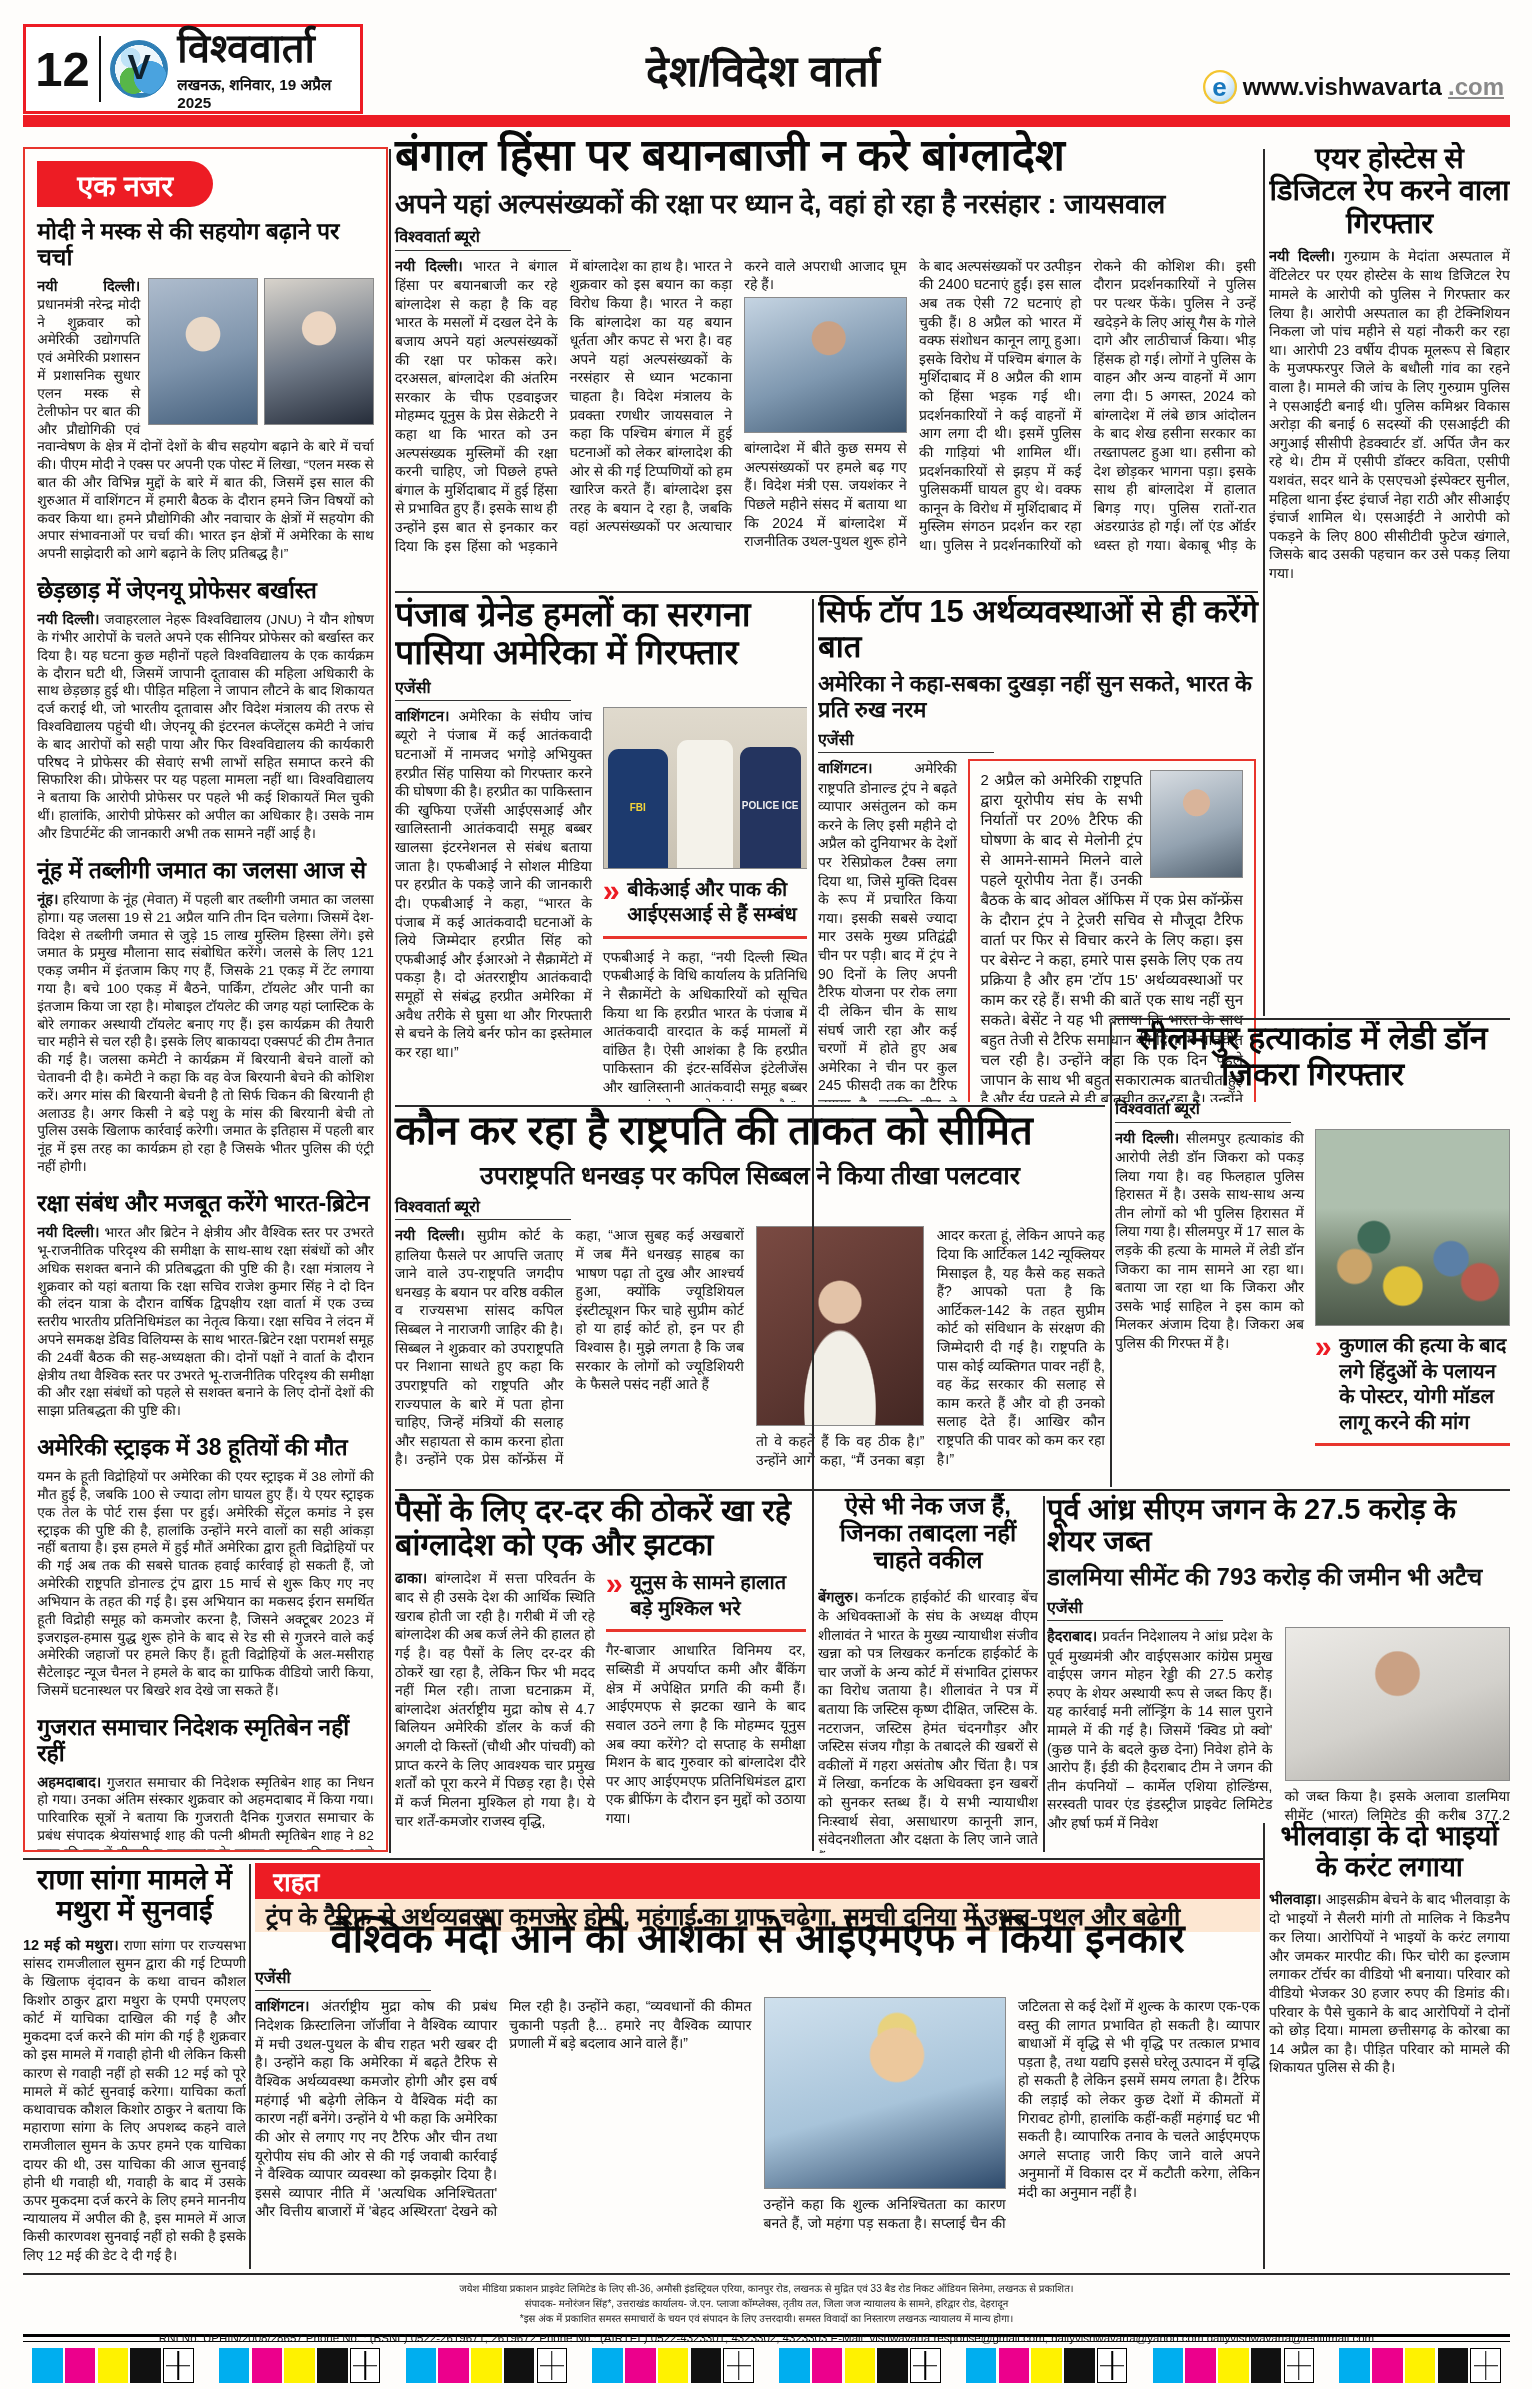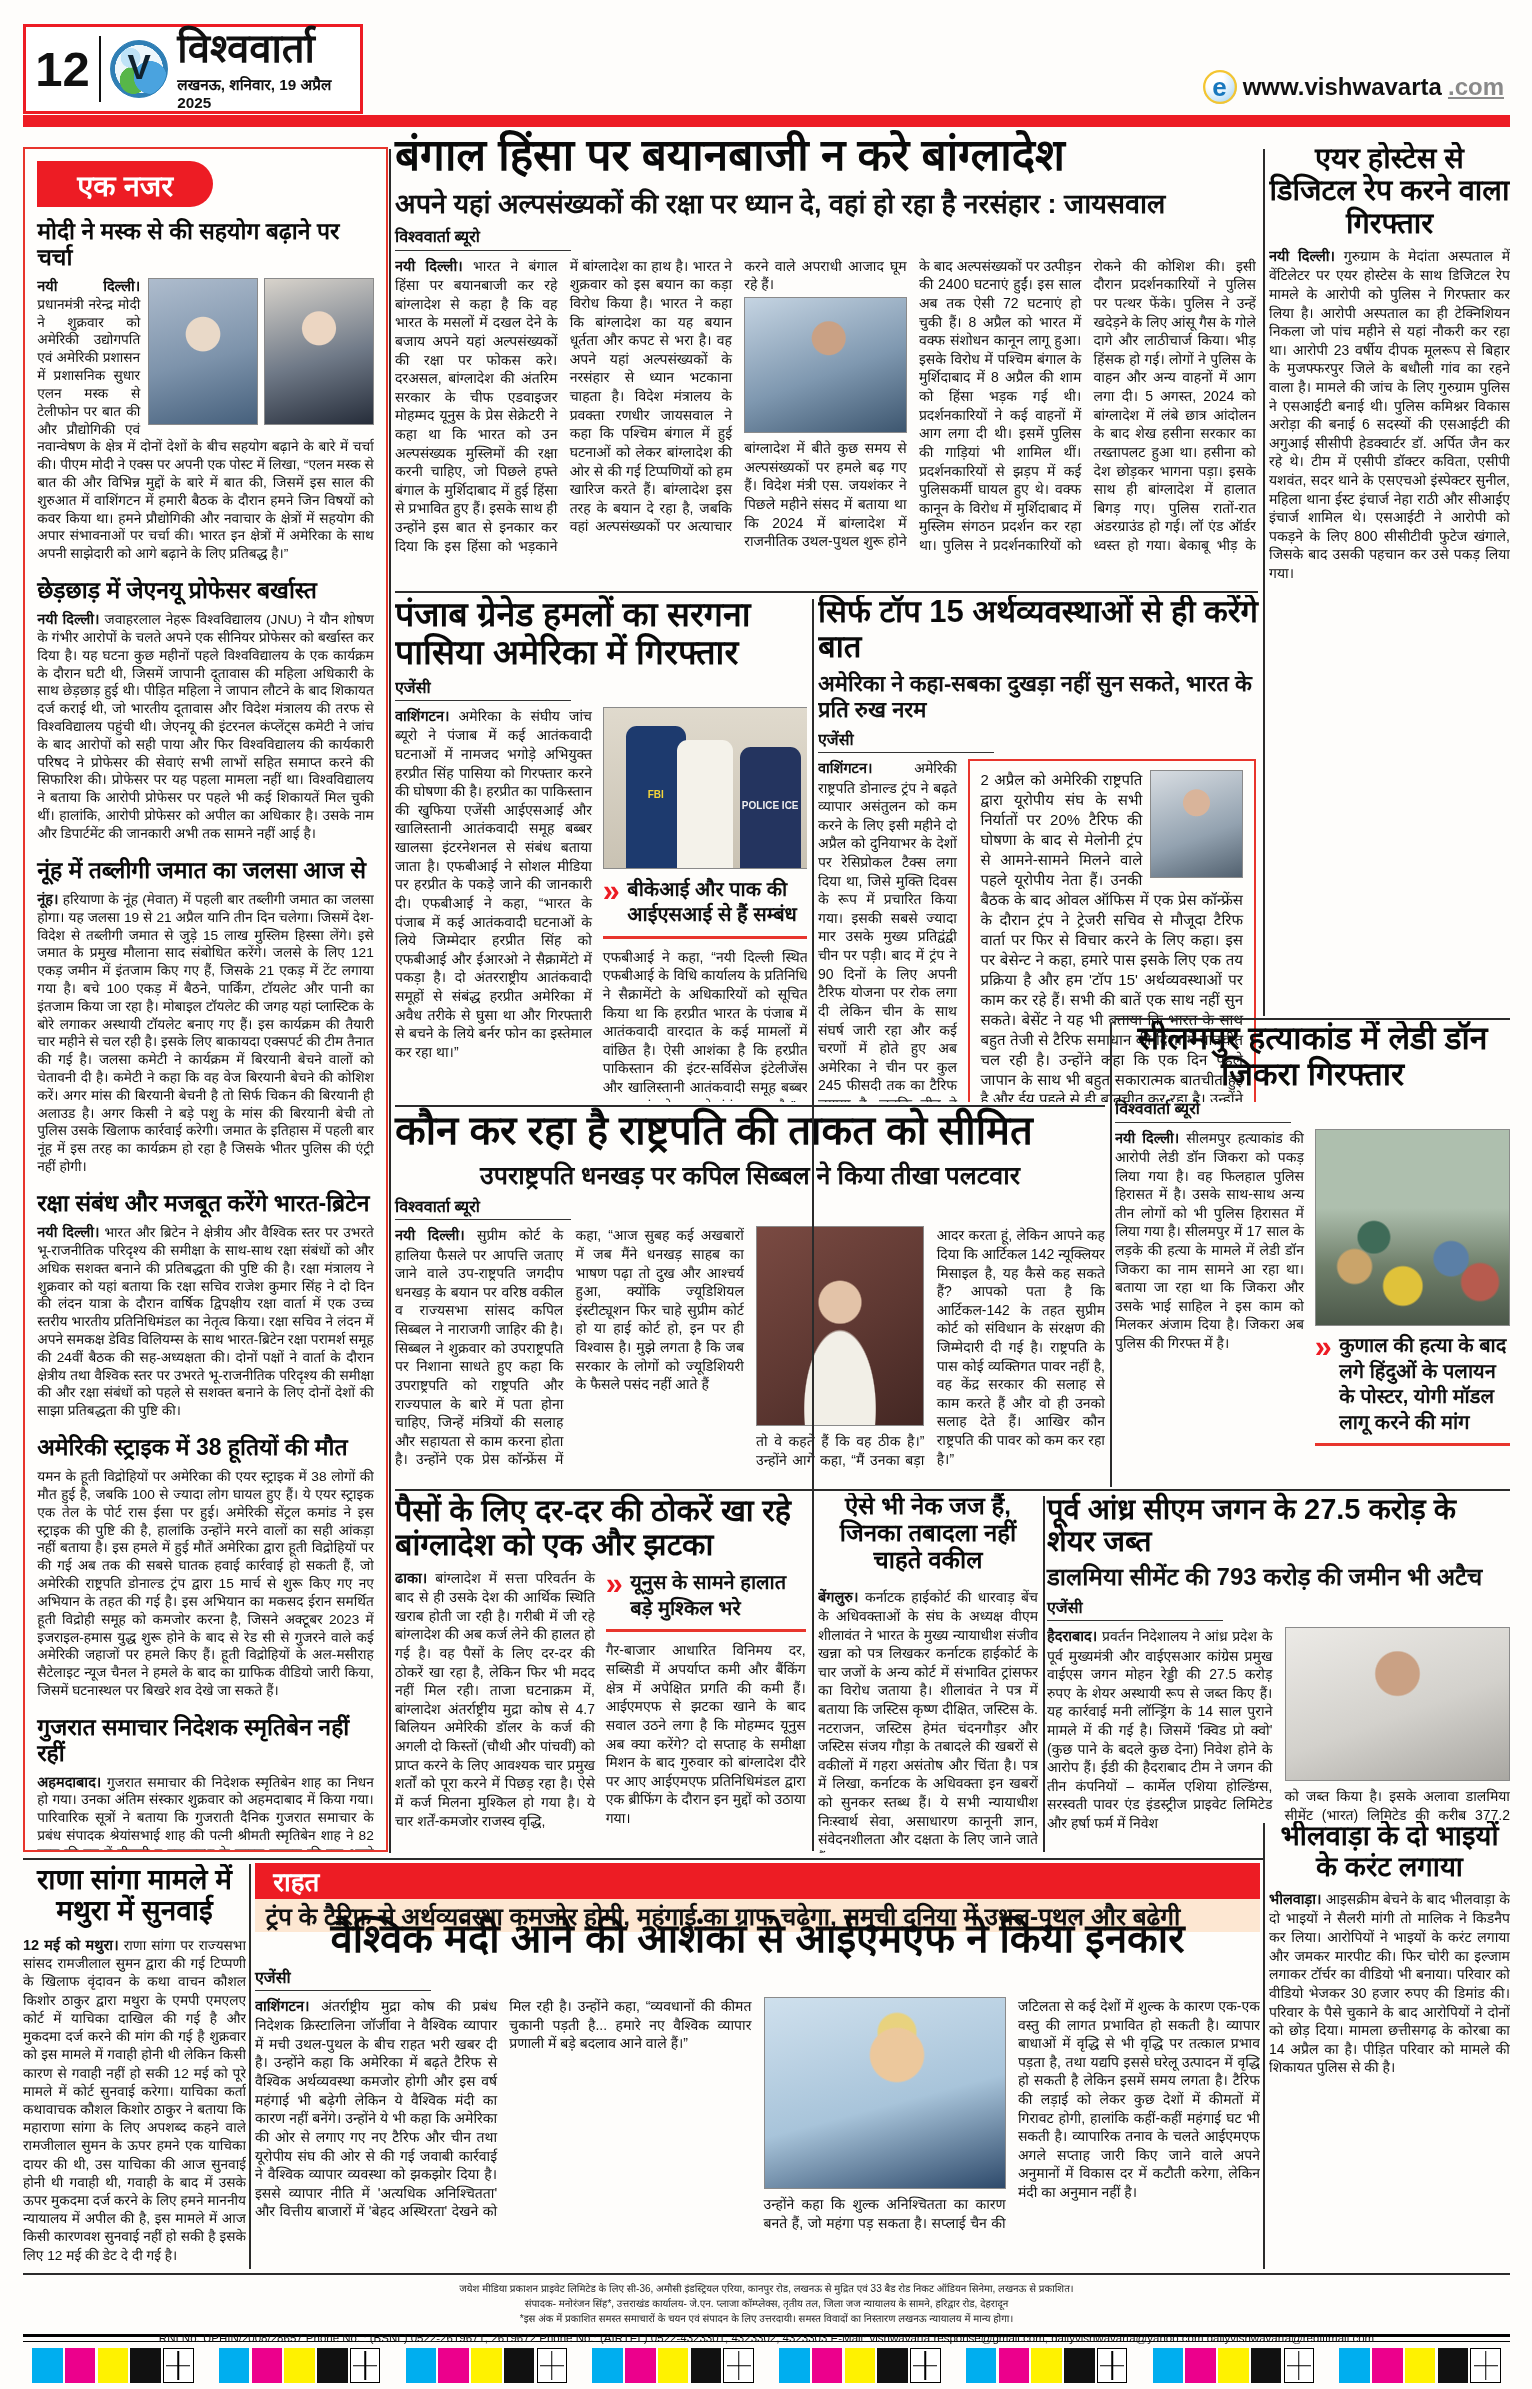--- a/index.html
+++ b/index.html
@@ -67,21 +67,21 @@
   .air{position:absolute;left:1269px;top:142px;width:241px;height:872px;}
   .air .headline{font-size:29px;text-align:center;margin-bottom:7.6px;}
   
   .pasia{position:absolute;left:395px;top:595px;width:412px;height:507px;}
   .pasia .headline{font-size:34px;}
   .pasia-flex{display:flex;gap:10.7px;}
   .pcol1{width:197px;flex:0 0 auto;}
   .pcol2{width:205px;flex:0 0 auto;}
   .ph-fbi{height:162px;background:linear-gradient(180deg,#e0dacd,#c9c2b3);position:relative;}
   .sil{position:absolute;bottom:0;border-radius:10.7px 10.7px 0 0;}
-  .sil.a{left:22px;width:60px;height:142px;background:#1d3a6e;}
+  .sil.a{left:4px;width:60px;height:119px;background:#1d3a6e;}
   .sil.b{left:73px;width:56px;height:128px;background:#f4f2ea;}
   .sil.c{left:136px;width:61px;height:121px;background:#24345f;}
   .sil-label{position:absolute;color:#f5d53a;font-size:10px;font-weight:bold;text-align:center;width:100%;top:44%;}
   .sil.c .sil-label{color:#f0f0f0;}
   
   .top15{position:absolute;left:818px;top:595px;width:445px;height:507px;}
   .top15 .headline{font-size:31px;}
   .top15 .subhead{font-size:22px;margin-top:6.1px;}
   .t-flex{display:flex;gap:10.7px;margin-top:3.1px;}
   .tcol1{width:139px;flex:0 0 auto;}
@@ -162,20 +162,21 @@
     <div class="pagenum">12</div>
     <div class="mast-vline"></div>
     <div class="globe">
         <span>V</span>
       </div>
     <div class="mast-col">
       <div class="mast-title">विश्ववार्ता</div>
       <div class="mast-date">लखनऊ, शनिवार, 19 अप्रैल 2025</div>
     </div>
   </div>
+  <div class="section-title">देश/विदेश वार्ता</div>
   <div class="website">
     <span class="ie-icon">e</span>
     <span>www.vishwavarta</span>
       <span class="tld">.com</span>
   </div>
   <div class="red-bar"></div>
 
   <div class="ek-box">
     <div class="ek-label">एक नजर</div>
 

